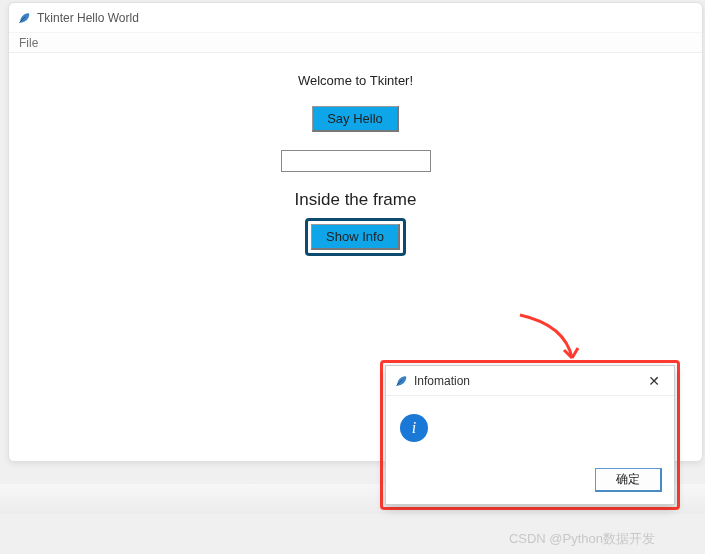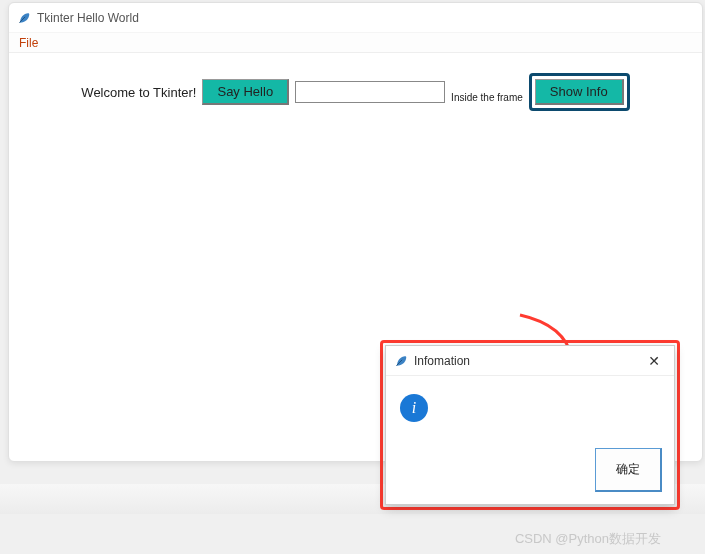--- a/index.html
+++ b/index.html
@@ -39,73 +39,73 @@
     .menubar {
       height: 20px;
       display: flex;
       align-items: center;
       padding: 0 4px;
       background: #fdfdfd;
       border-bottom: 1px solid #eee;
     }
     .menu-item {
       font-size: 12px;
-      color: #c2410c;
+      color: #737373;
       padding: 2px 6px;
       cursor: default;
     }
     .content {
       display: flex;
+      flex-direction: column;
       align-items: center;
       padding-top: 20px;
-      gap: 6px;
-      justify-content: center;
+      gap: 18px;
     }
     .welcome-text {
       font-size: 13px;
       color: #222;
     }
     .tk-button {
       font-size: 13px;
       color: #222;
-      background: #14b8a6;
+      background: #0ea5e9;
       border: 1px solid #999;
       border-right: 2px solid #777;
       border-bottom: 2px solid #777;
       padding: 4px 14px;
       cursor: default;
     }
     .tk-entry {
       width: 150px;
       height: 22px;
       border: 1px solid #888;
       background: #fff;
       padding: 2px 4px;
       font-size: 12px;
     }
     .frame-label {
-      font-size: 10px;
+      font-size: 17px;
       color: #222;
       margin-bottom: -10px;
     }
     .highlight-red {
       border: 3px solid #0c4a6e;
       border-radius: 4px;
       padding: 3px;
     }
     .arrow {
       position: absolute;
       top: 310px;
       left: 510px;
       width: 80px;
       height: 60px;
     }
     .dialog-wrap {
       position: absolute;
-      top: 340px;
+      top: 360px;
       left: 380px;
       border: 3px solid #ff3b30;
       border-radius: 4px;
       padding: 2px;
     }
     .dialog {
       width: 290px;
       background: #fff;
       border: 1px solid #ccc;
       box-shadow: 0 4px 10px rgba(0,0,0,0.2);
@@ -160,28 +160,28 @@
       justify-content: flex-end;
       padding: 8px 12px 12px;
     }
     .dialog-ok {
       font-size: 12px;
       color: #222;
       background: #fdfdfd;
       border: 1px solid #5a9bd5;
       border-right: 2px solid #4a8bc5;
       border-bottom: 2px solid #4a8bc5;
-      padding: 12px 20px;
+      padding: 2px 20px;
       cursor: default;
       text-align: center;
     }
     .watermark {
       position: absolute;
       bottom: 6px;
-      right: 44px;
+      right: 50px;
       font-size: 13px;
       color: #c8c8c8;
       font-family: sans-serif;
     }
     .bottom-shadow {
       position: absolute;
       bottom: 40px;
       left: 0;
       width: 705px;
       height: 30px;

